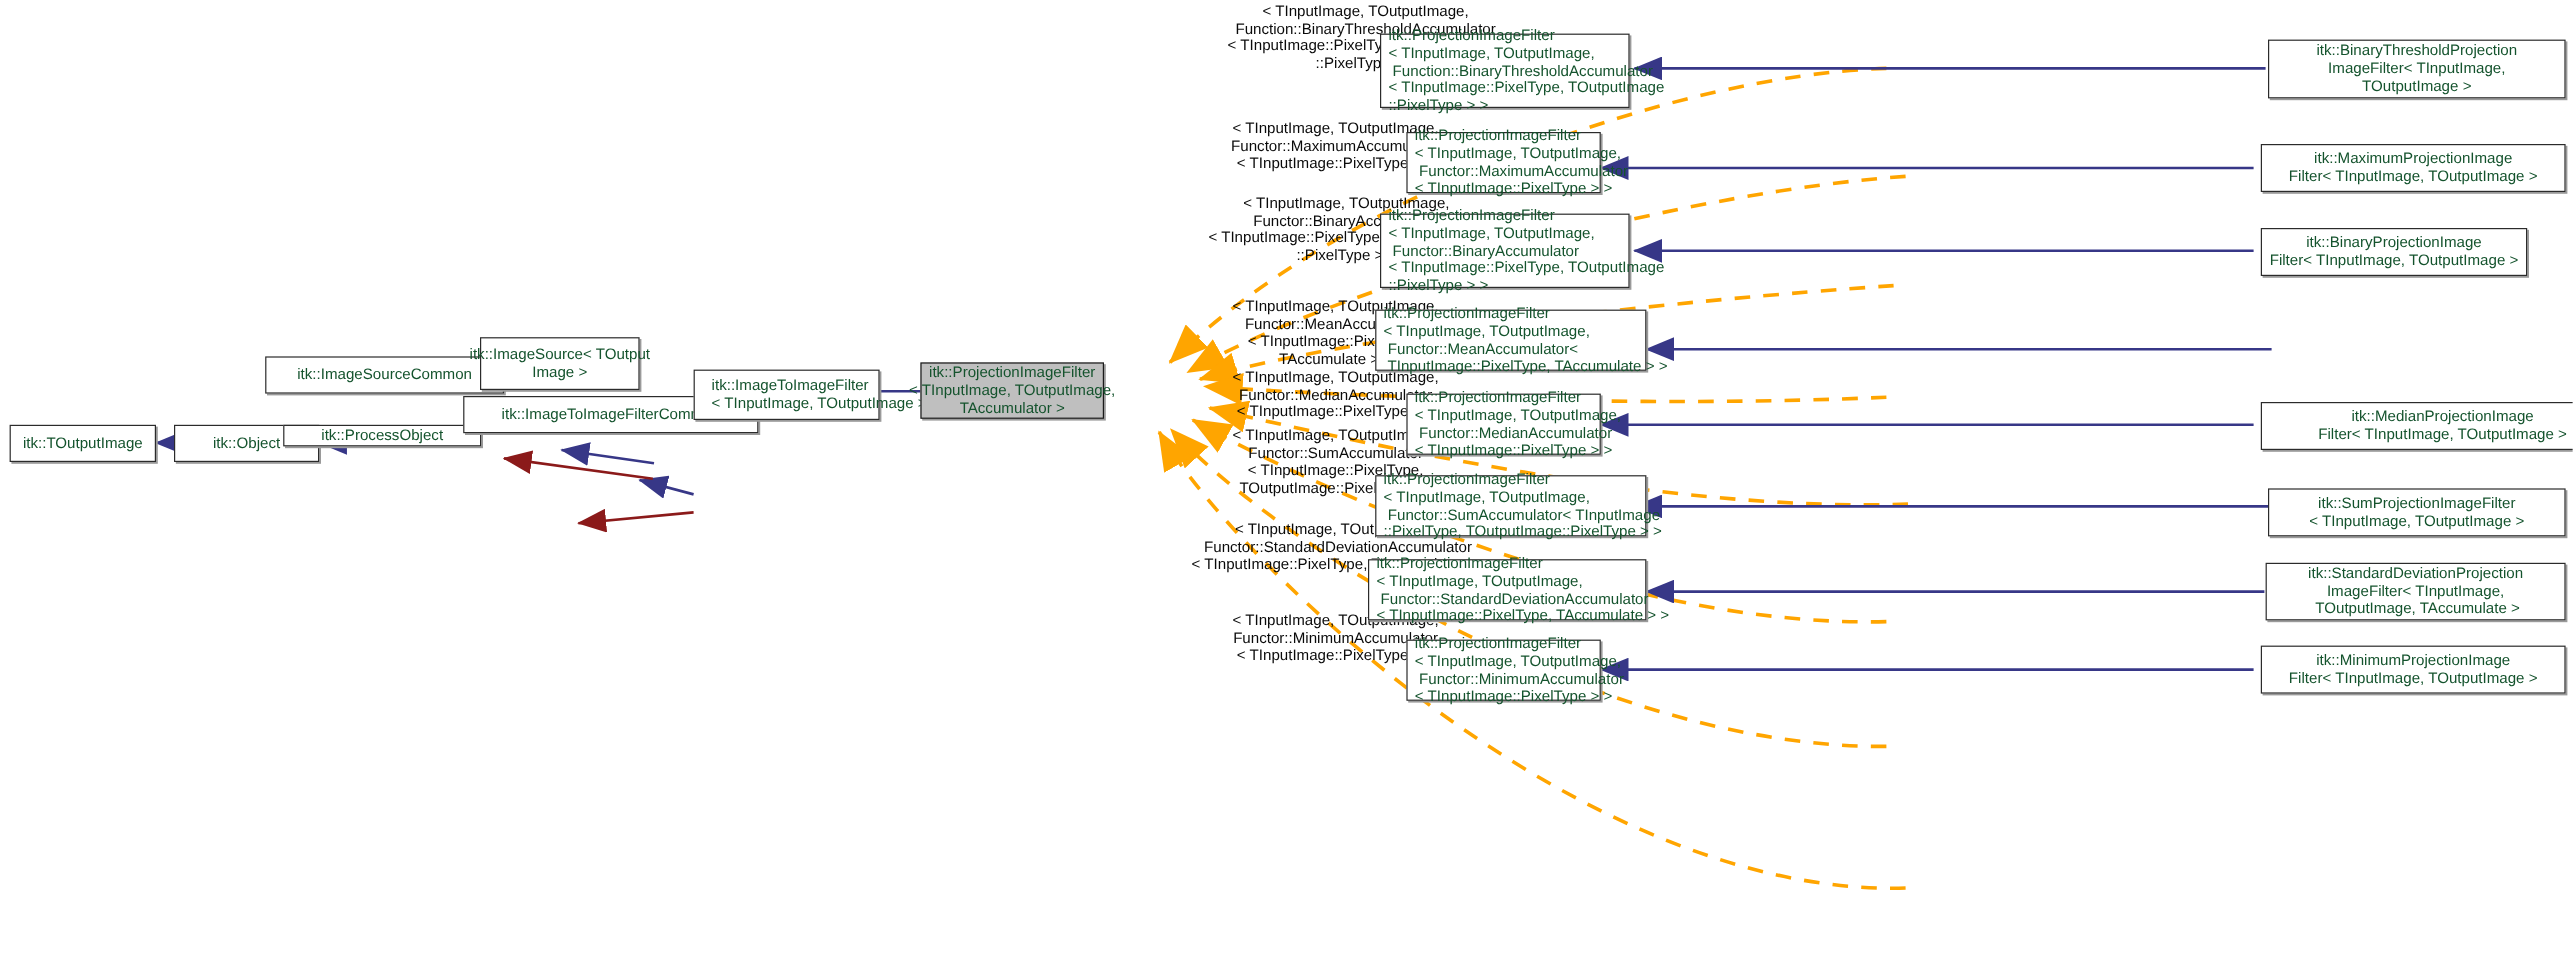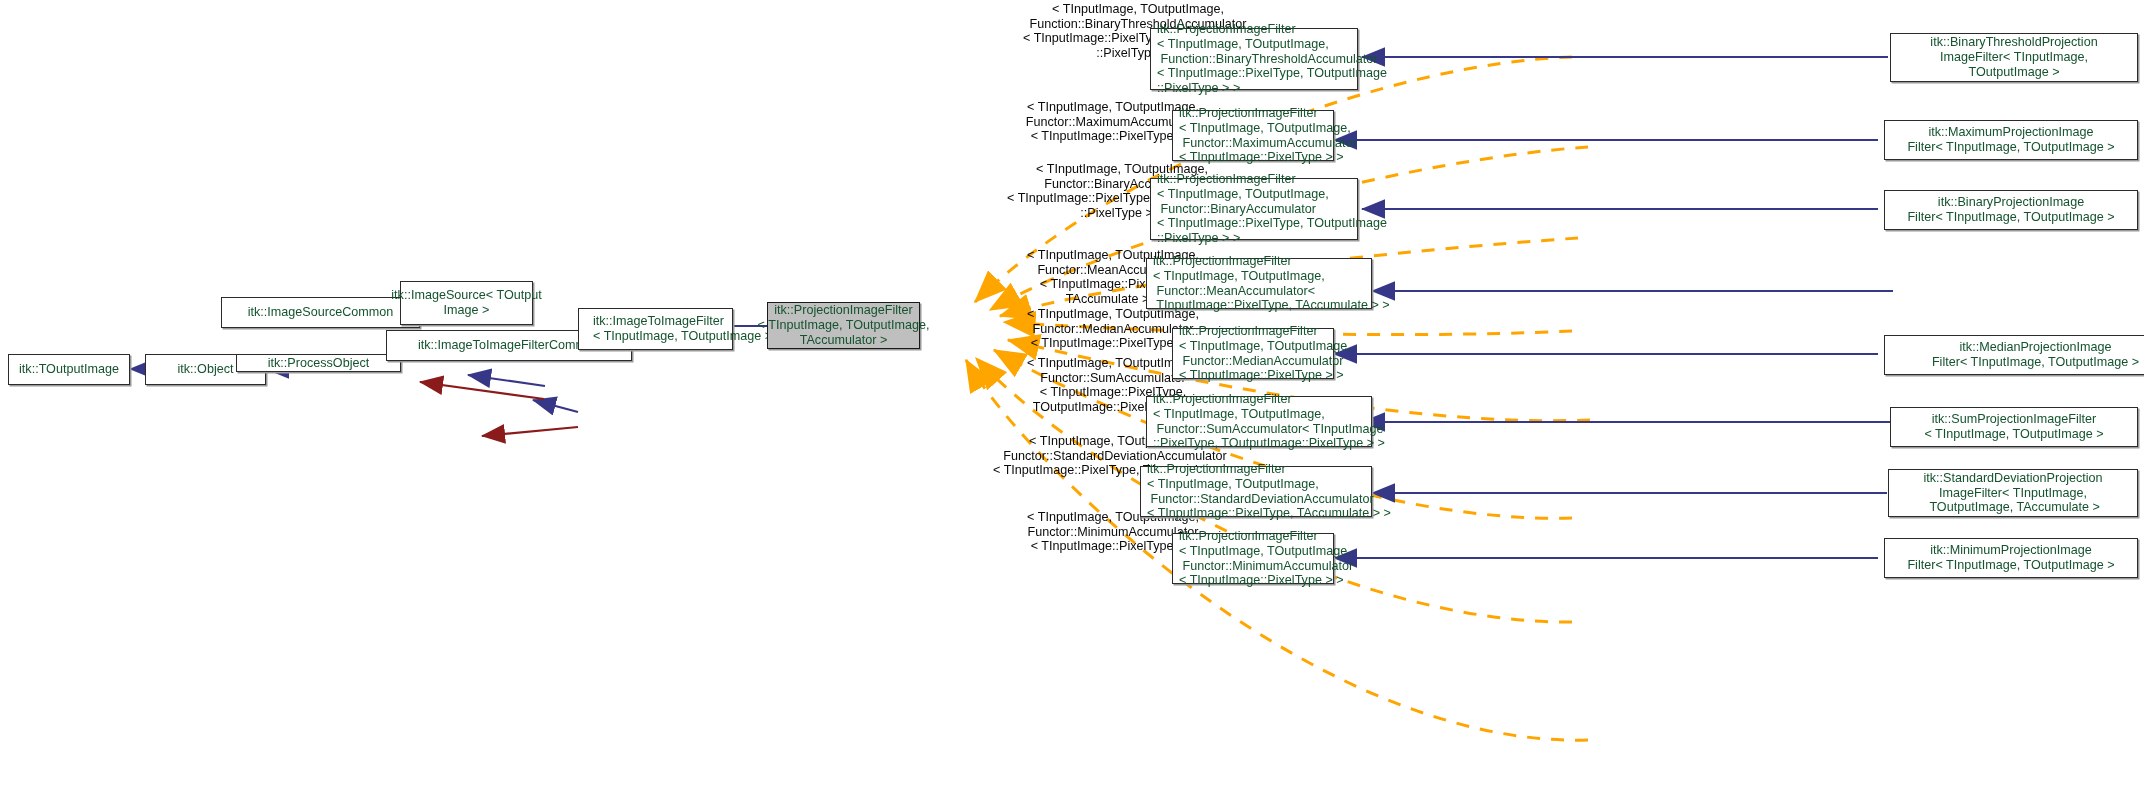--- a/index.html
+++ b/index.html
@@ -183,21 +183,21 @@
 ::PixelType &gt; &gt;</div>
 
   <div class="node" style="left:1150px; top:178px; width:208px; height:62px; padding-left:6px; text-align:left; justify-content:flex-start;">
     <span class="txt">itk::ProjectionImageFilter
 &lt; TInputImage, TOutputImage,
  Functor::BinaryAccumulator
 &lt; TInputImage::PixelType, TOutputImage
 ::PixelType &gt; &gt;</span>
   </div>
 
-  <div class="node" style="left:1884px; top:190px; width:254px; height:40px;">
+  <div class="node" style="left:1884px; top:190px; width:222px; height:40px;">
     <span class="txt">itk::BinaryProjectionImage
 Filter&lt; TInputImage, TOutputImage &gt;</span>
   </div>
 
   <div class="tlabel" style="left:928px; top:248px; width:370px;">&lt; TInputImage, TOutputImage,
 Functor::MeanAccumulator
 &lt; TInputImage::PixelType,
 TAccumulate &gt; &gt;</div>
 
   <div class="node" style="left:1146px; top:258px; width:226px; height:51px; padding-left:6px; text-align:left; justify-content:flex-start;">

